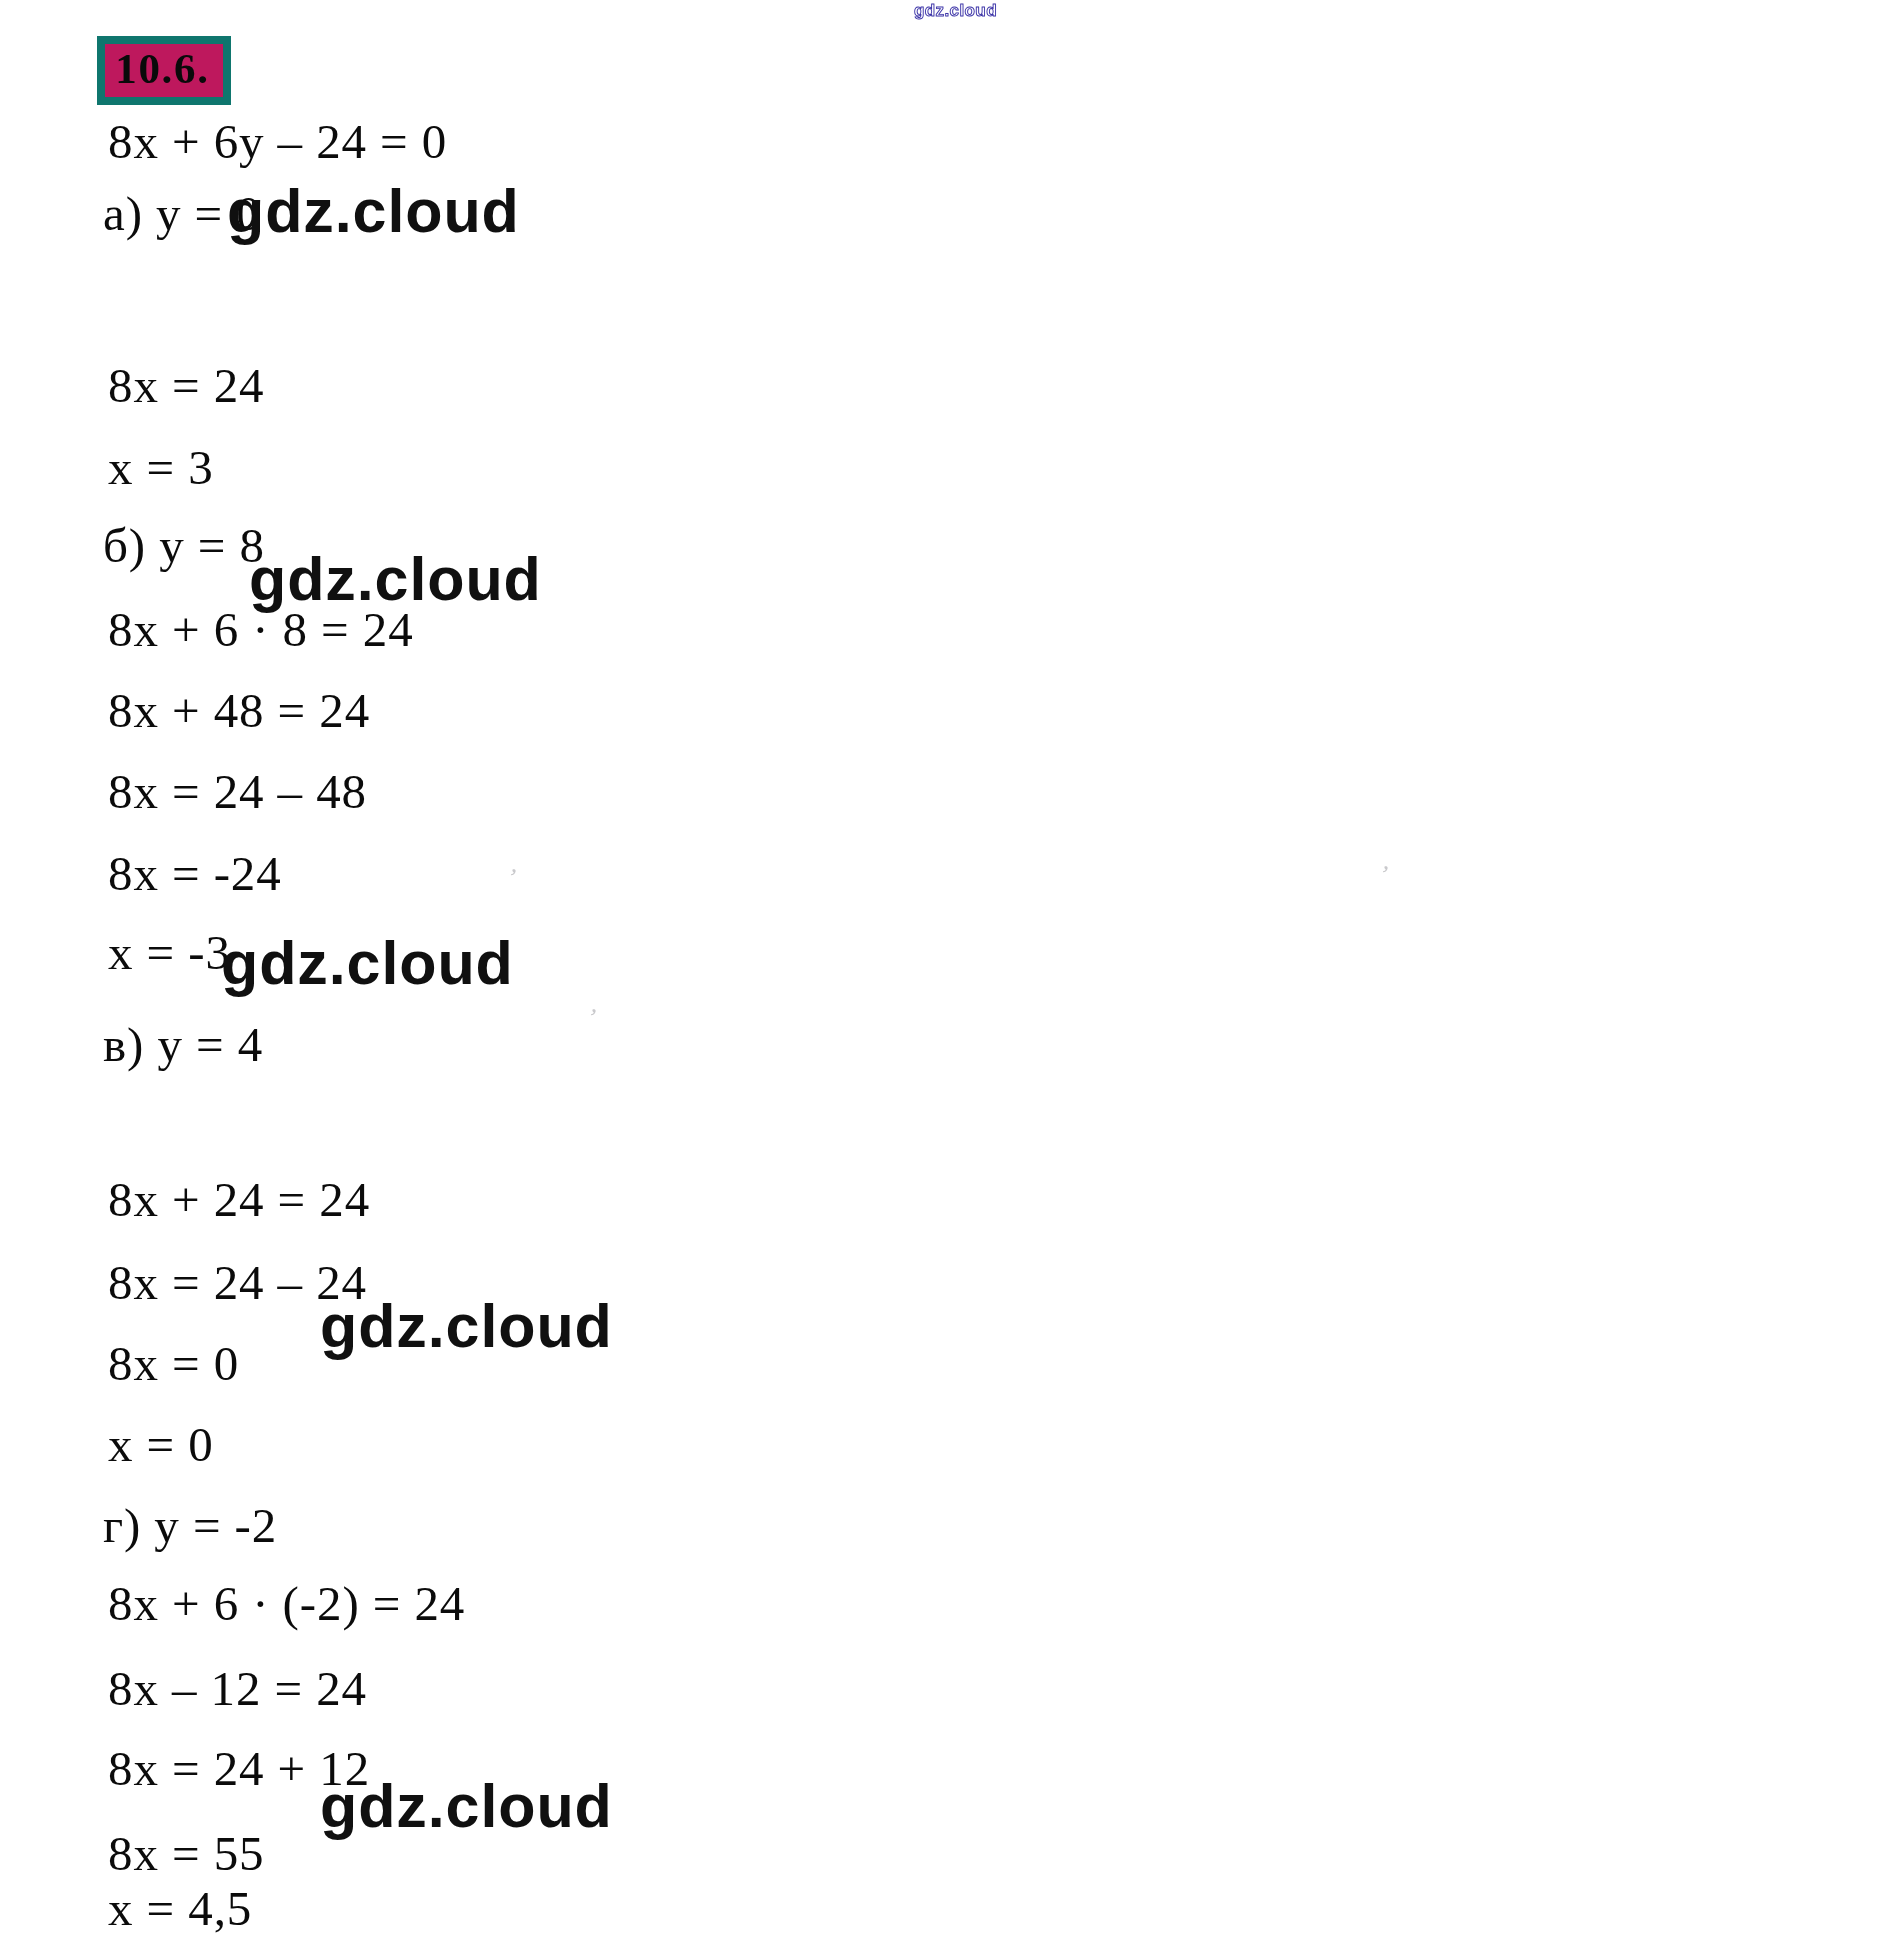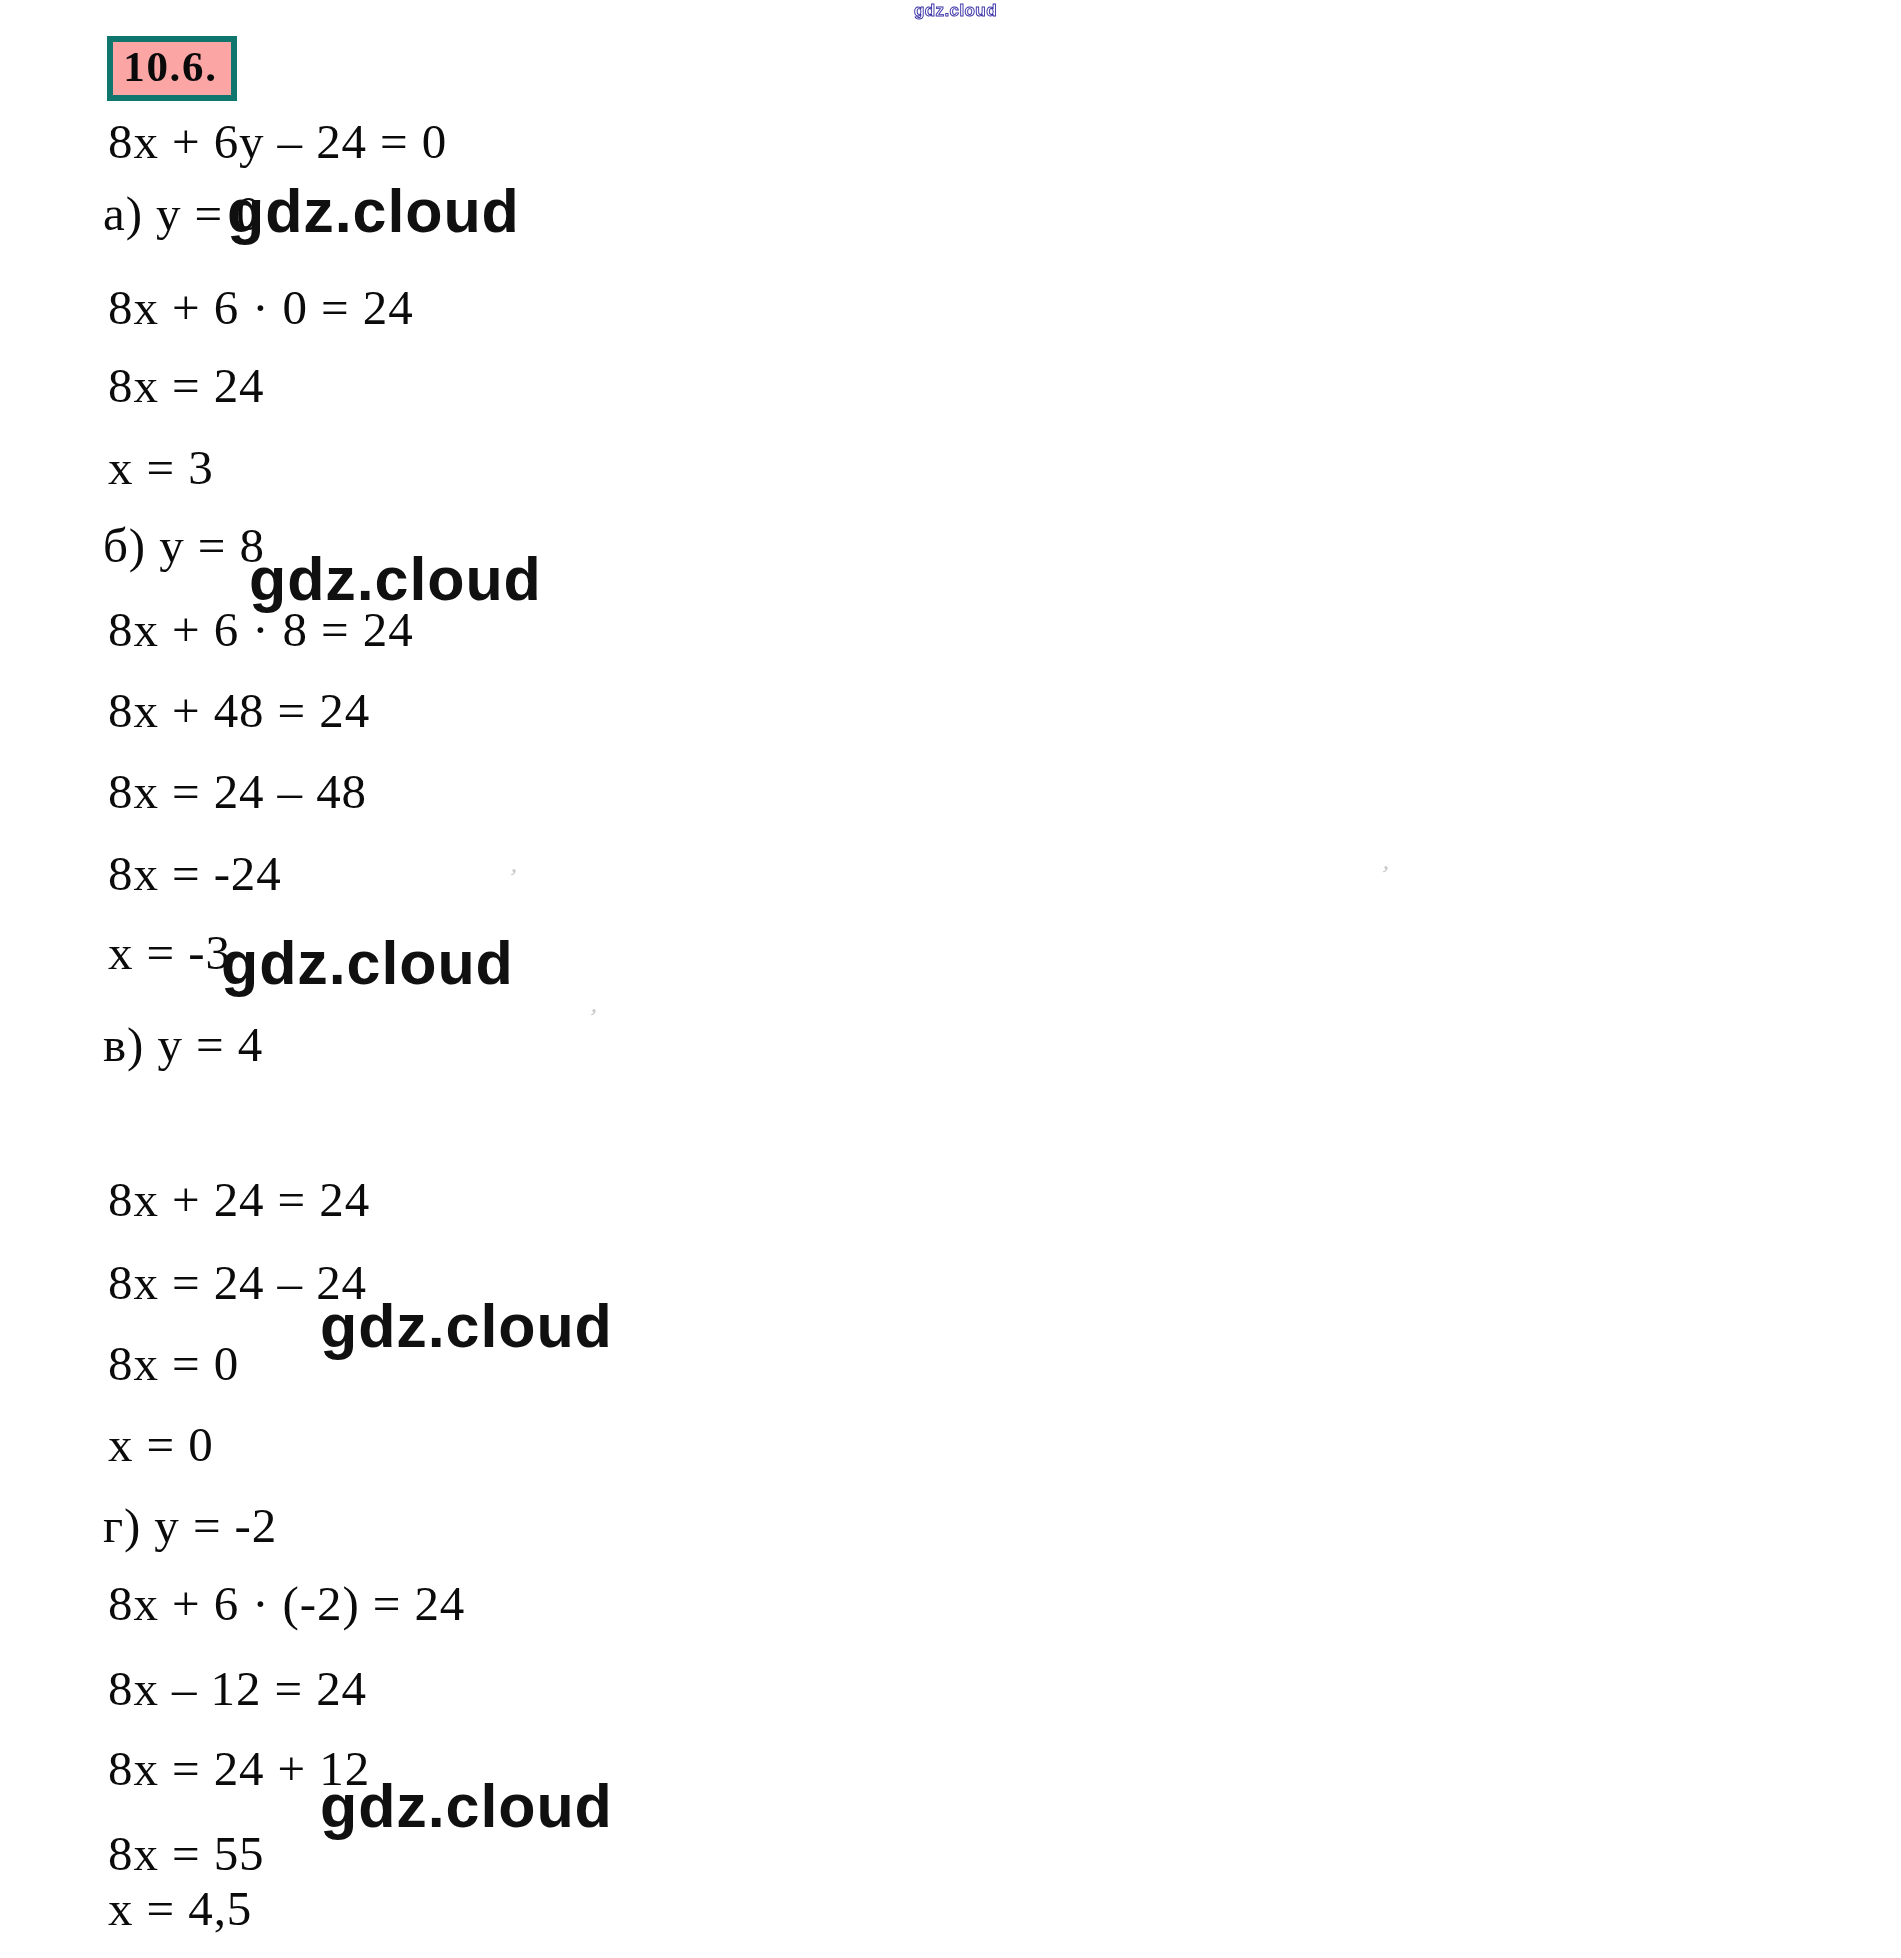--- a/index.html
+++ b/index.html
@@ -24,25 +24,25 @@
     line-height: 1;
     color: #0b0b0b;
     white-space: pre;
     letter-spacing: 0.9px;
   }
   .case-heading {
     left: 103px;
   }
   .problem-box {
     position: absolute;
-    left: 107px;
+    left: 97px;
     top: 36px;
-    border: 6px solid #0f766e;
+    border: 8px solid #0f766e;
     padding: 3.4px 13.6px 6.8px 10.2px;
-    background: #fca5a5;
+    background: #be185d;
   }
   .problem-box span {
     font-family: "Liberation Serif", serif;
     font-weight: bold;
     font-size: 43px;
     line-height: 1;
     color: #0a0a0a;
     letter-spacing: 1.7px;
   }
   .wm-big {
@@ -83,21 +83,20 @@
 
   <div class="wm-small">gdz.cloud</div>
 
   <div class="problem-box">
     <span>10.6.</span>
   </div>
 
   <div class="math-line" style="top:117px">8x + 6y – 24 = 0</div>
 
   <div class="math-line case-heading" style="top:189px">а) y = 0</div>
-  <div class="math-line" style="top:283px">8x + 6 · 0 = 24</div>
   <div class="math-line" style="top:361px">8x = 24</div>
   <div class="math-line" style="top:443px">x = 3</div>
 
   <div class="math-line case-heading" style="top:521px">б) y = 8</div>
   <div class="math-line" style="top:605px">8x + 6 · 8 = 24</div>
   <div class="math-line" style="top:686px">8x + 48 = 24</div>
   <div class="math-line" style="top:767px">8x = 24 – 48</div>
   <div class="math-line" style="top:849px">8x = -24</div>
   <div class="math-line" style="top:928px">x = -3</div>
 

